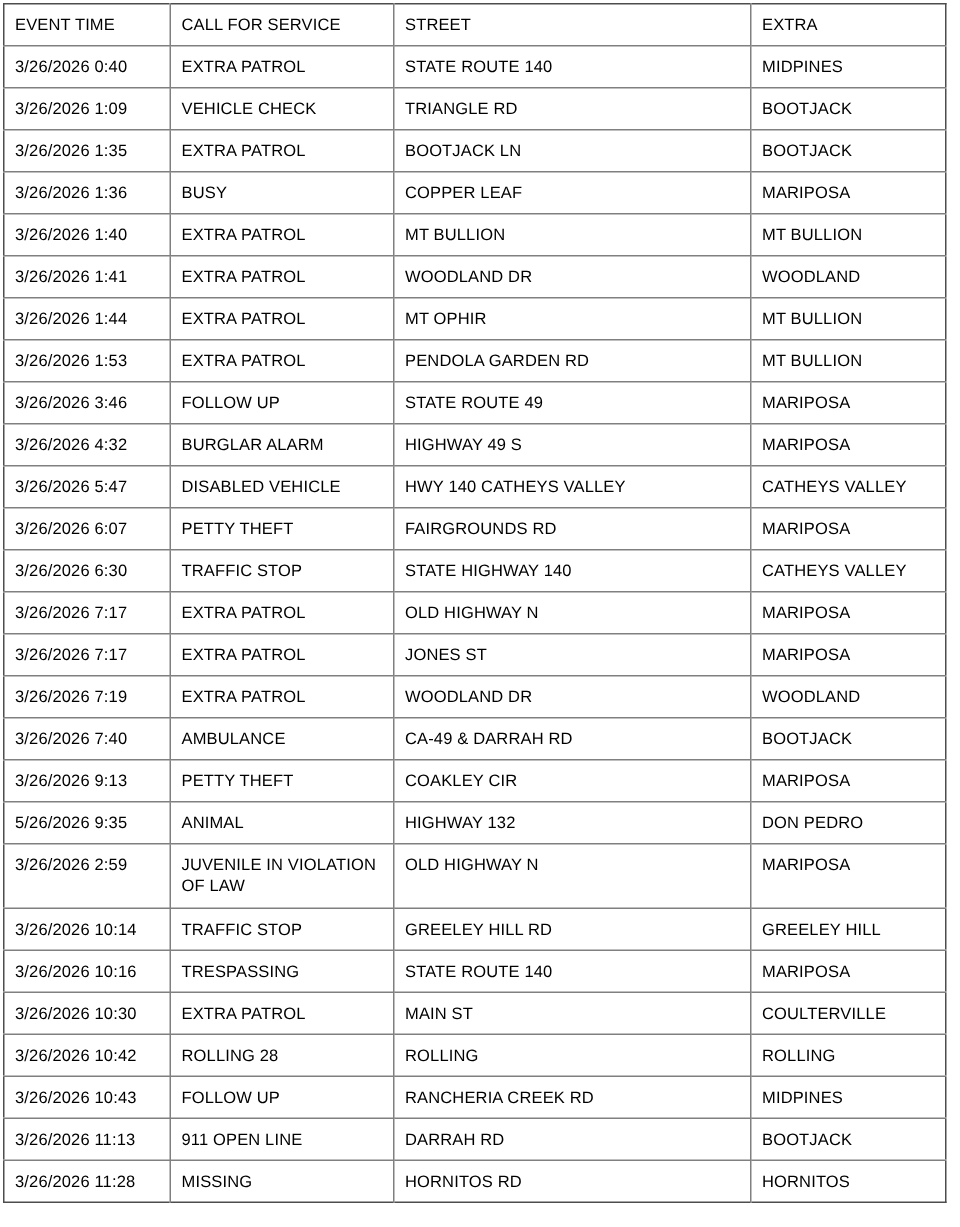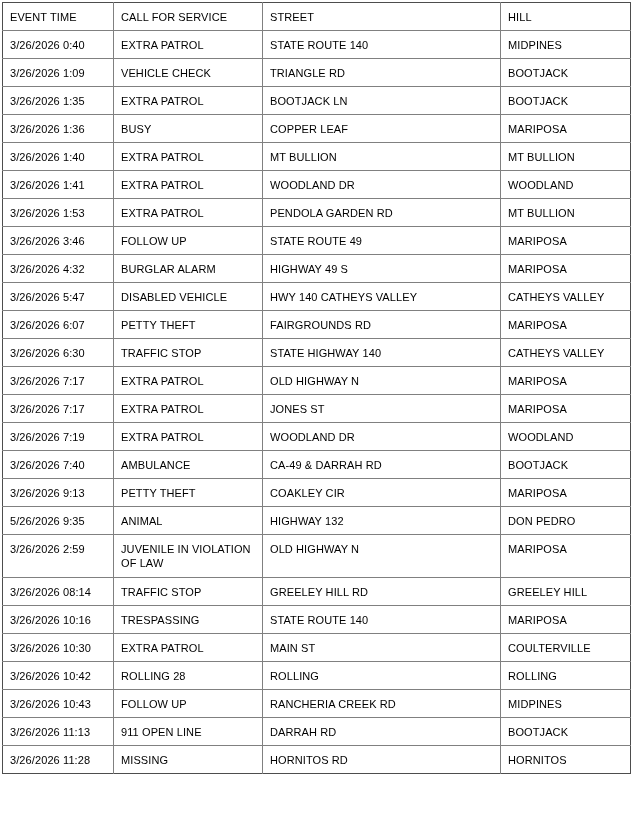--- a/index.html
+++ b/index.html
@@ -72,21 +72,21 @@
       <col class="c-time">
       <col class="c-call">
       <col class="c-street">
       <col class="c-area">
     </colgroup>
     <thead>
       <tr>
         <th>EVENT TIME</th>
         <th>CALL FOR SERVICE</th>
         <th>STREET</th>
-        <th>HILL</th>
+        <th>EXTRA</th>
       </tr>
     </thead>
     <tbody id="table-body">
         <tr>
           <td>3/26/2026 0:40</td>
           <td>EXTRA PATROL</td>
           <td>STATE ROUTE 140</td>
           <td>MIDPINES</td>
         </tr>
         <tr>
@@ -111,20 +111,26 @@
           <td>3/26/2026 1:40</td>
           <td>EXTRA PATROL</td>
           <td>MT BULLION</td>
           <td>MT BULLION</td>
         </tr>
         <tr>
           <td>3/26/2026 1:41</td>
           <td>EXTRA PATROL</td>
           <td>WOODLAND DR</td>
           <td>WOODLAND</td>
+        </tr>
+        <tr>
+          <td>3/26/2026 1:44</td>
+          <td>EXTRA PATROL</td>
+          <td>MT OPHIR</td>
+          <td>MT BULLION</td>
         </tr>
         <tr>
           <td>3/26/2026 1:53</td>
           <td>EXTRA PATROL</td>
           <td>PENDOLA GARDEN RD</td>
           <td>MT BULLION</td>
         </tr>
         <tr>
           <td>3/26/2026 3:46</td>
           <td>FOLLOW UP</td>
@@ -191,21 +197,21 @@
           <td>HIGHWAY 132</td>
           <td>DON PEDRO</td>
         </tr>
         <tr class="tall-row">
           <td>3/26/2026 2:59</td>
           <td>JUVENILE IN VIOLATION OF LAW</td>
           <td>OLD HIGHWAY N</td>
           <td>MARIPOSA</td>
         </tr>
         <tr>
-          <td>3/26/2026 08:14</td>
+          <td>3/26/2026 10:14</td>
           <td>TRAFFIC STOP</td>
           <td>GREELEY HILL RD</td>
           <td>GREELEY HILL</td>
         </tr>
         <tr>
           <td>3/26/2026 10:16</td>
           <td>TRESPASSING</td>
           <td>STATE ROUTE 140</td>
           <td>MARIPOSA</td>
         </tr>

